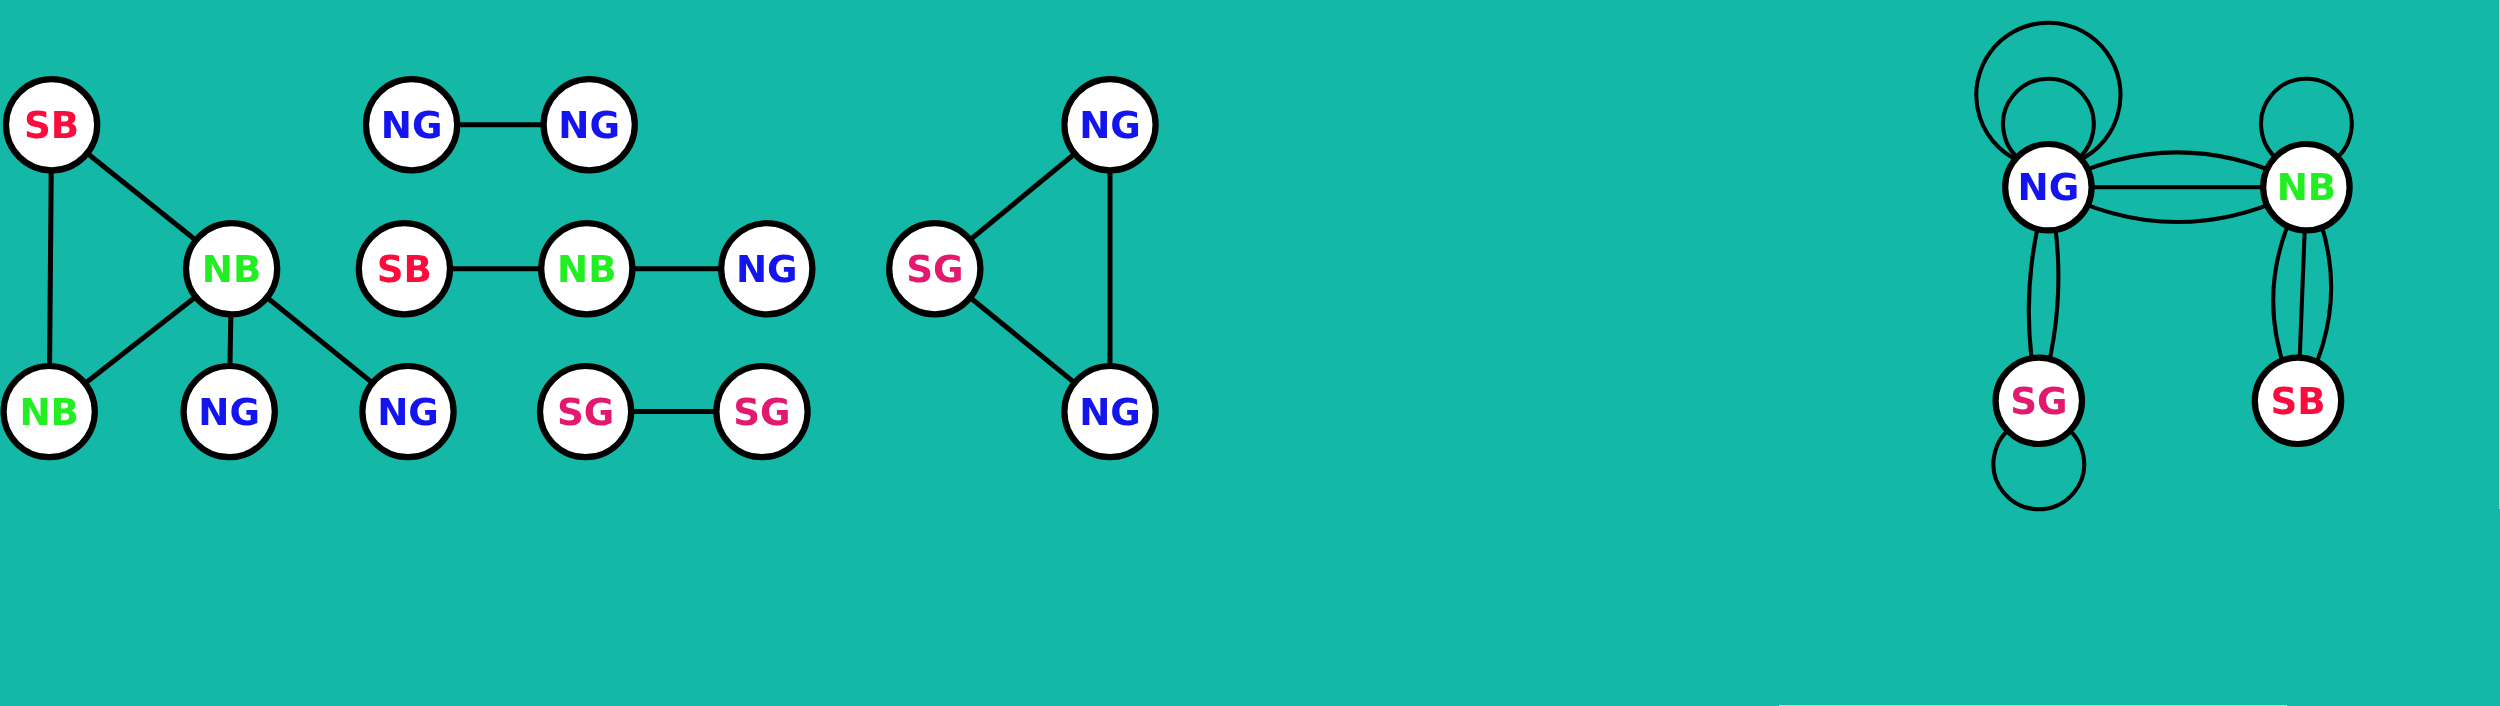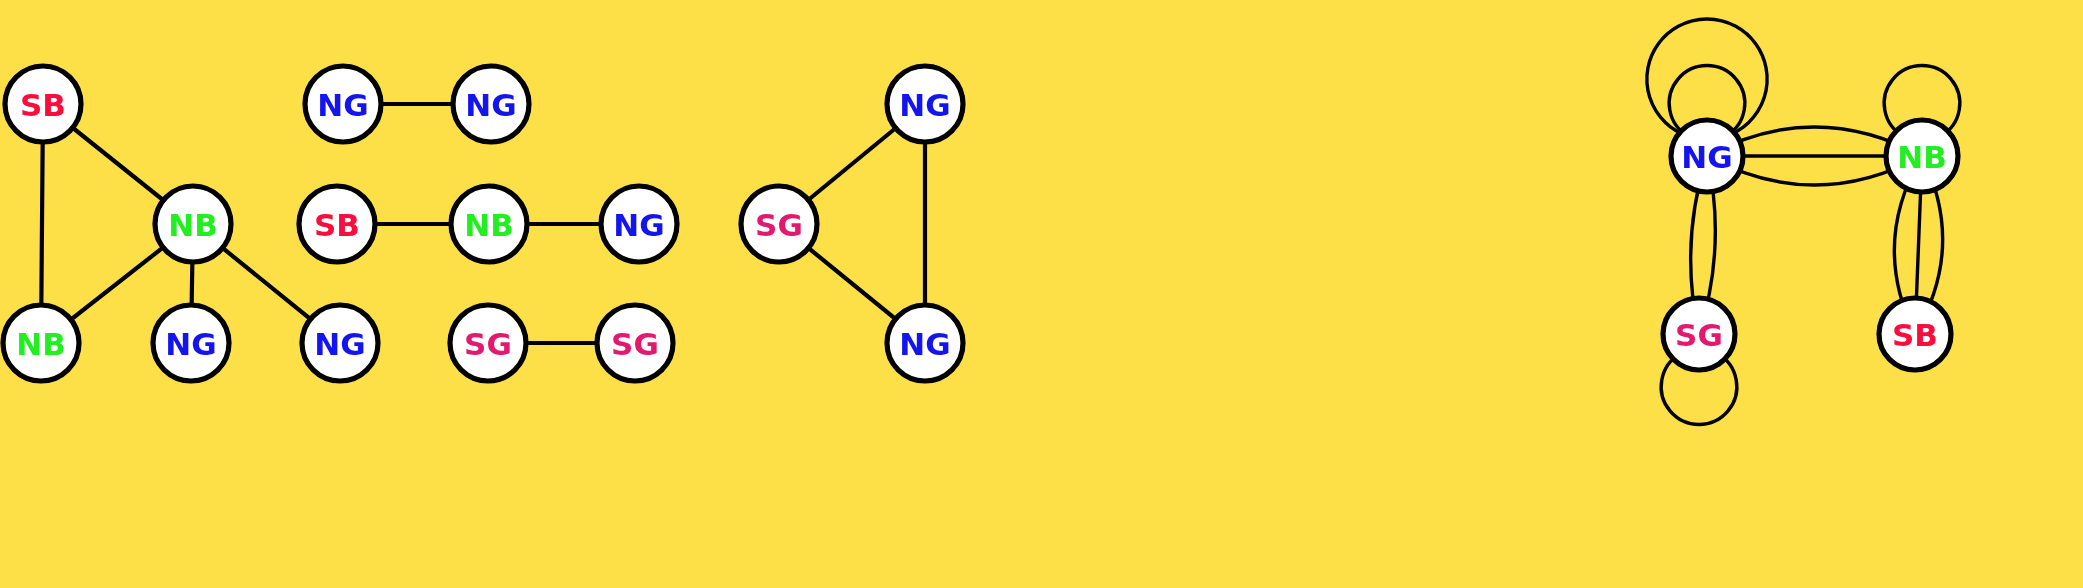--- a/index.html
+++ b/index.html
@@ -1,17 +1,17 @@
 <!DOCTYPE html>
 <html><head>
 <meta charset="utf-8">
 <style>
   html,body{margin:0;padding:0;background:#ffffff;}
   body{width:2083px;height:588px;overflow:hidden;font-family:"Liberation Sans",sans-serif;}
-  #stage{position:relative;width:2083px;height:588px;background:#fde047;}
+  #stage{position:relative;width:2083px;height:588px;background:#14b8a6;}
   svg#graphs{position:absolute;left:0;top:0;width:2083px;height:588px;display:block;}
   .edge{fill:none;stroke:#000000;stroke-width:4.2;stroke-linecap:round;}
   .edge-thin{fill:none;stroke:#000000;stroke-width:3.4;stroke-linecap:round;}
   .node-circle{fill:#ffffff;stroke:#000000;stroke-width:5.2;}
   .node-label{font-family:"DejaVu Sans","Liberation Sans",sans-serif;font-weight:bold;font-size:31px;text-anchor:middle;dominant-baseline:central;}
 </style>
 </head>
 <body>
 
 <div id="stage">

